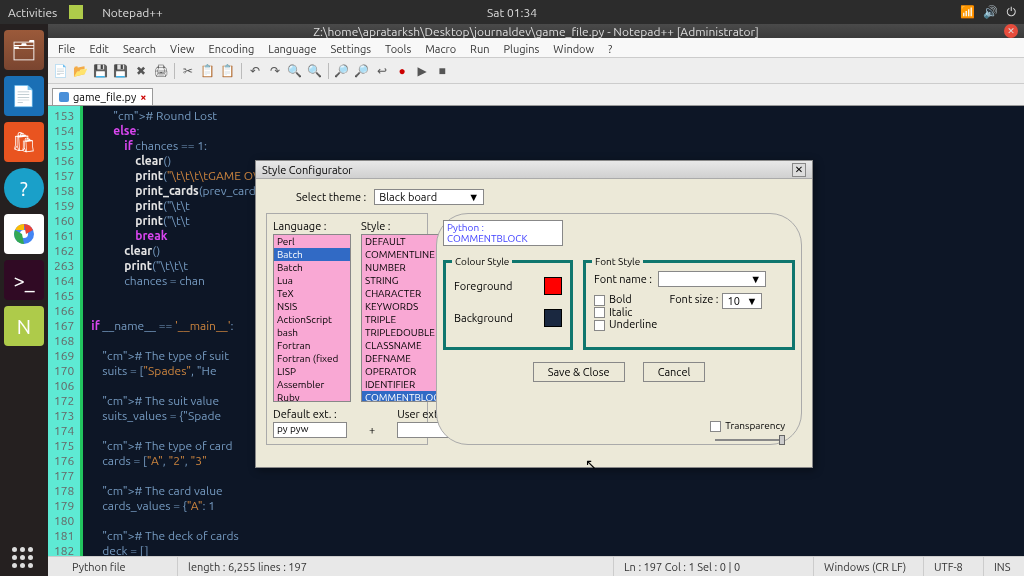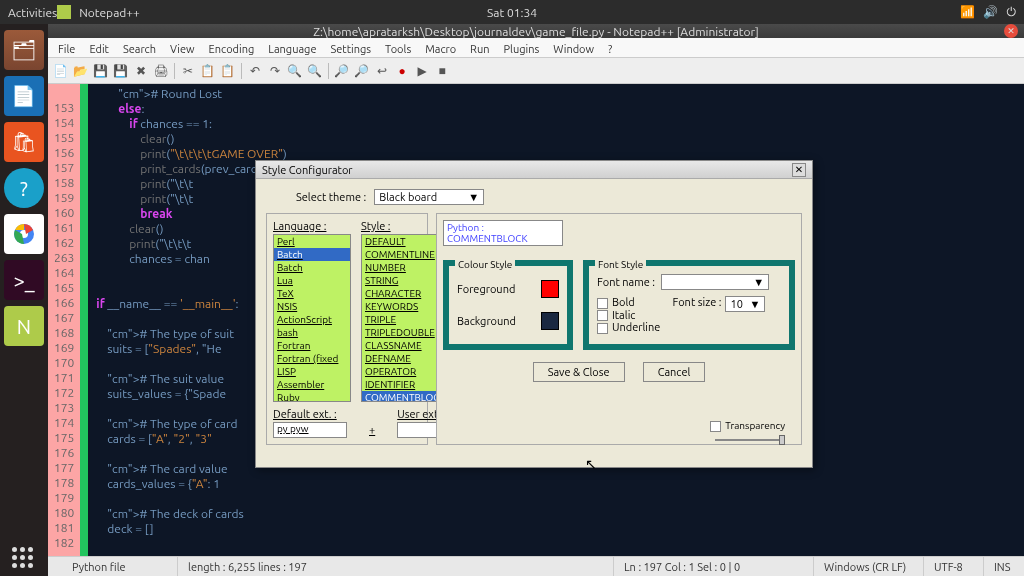--- a/index.html
+++ b/index.html
@@ -16,62 +16,62 @@
 .titlebar { height:14px; background:linear-gradient(#4a4a4a,#3a3a3a); color:#ddd; display:flex; align-items:center; justify-content:center; font-size:12px; position:relative; }
 .titlebar .close{position:absolute;right:6px;width:14px;height:14px;border-radius:50%;background:#e74c3c;display:flex;align-items:center;justify-content:center;font-size:9px;}
 .menubar { height:20px; background:#f8f8f8; border-bottom:1px solid #ccc; display:flex; align-items:flex-end; padding:0 4px; gap:2px; color:#333; }
 .menubar span{padding:2px 6px;}
 .toolbar { height:26px; background:#eee; border-bottom:1px solid #ccc; display:flex; align-items:center; padding:0 4px; gap:2px; }
 .tbtn{width:18px;height:18px;display:flex;align-items:center;justify-content:center;font-size:12px;color:#555;}
 .tabs { height:22px; background:#f0f0f0; display:flex; align-items:end; padding-left:4px; border-bottom:1px solid #999; }
 .tab { background:#fff; border:1px solid #999; border-bottom:none; padding:2px 6px; font-size:11px; display:flex; align-items:center; gap:4px; }
 .tab-close{color:#c00;font-weight:bold;}
 .editor { flex:1; background:#0d1626; color:#759ac0; font-family:Consolas,monospace; font-size:12px; display:flex; overflow:hidden; }
-.gutter { background:#fca5a5; color:#666; text-align:right; padding:16px 6px; line-height:15px; border-right:8px solid #22c55e; }
+.gutter { background:#5eead4; color:#666; text-align:right; padding:2px 6px; line-height:15px; border-right:3px solid #22c55e; }
 .gutter div{height:15px;}
 .code { padding:2px 8px; line-height:15px; white-space:pre; }
-.kw{color:#d946ef;font-weight:bold;} .str{color:#cc843e;} .fn{color:#737373;}
+.kw{color:#d946ef;font-weight:bold;} .str{color:#cc843e;} .fn{color:#e5e5e5;font-weight:bold;}
 .statusbar { height:20px; background:#e8e8e8; border-top:1px solid #ccc; display:flex; align-items:center; font-size:11px; color:#333; }
 .statusbar .sb-cell{padding:0 10px;border-right:1px solid #ccc;height:100%;display:flex;align-items:center;}
 .dialog { position:absolute; left:255px; top:160px; width:558px; height:308px; background:#ece9d8; border:1px solid #888; box-shadow:2px 2px 8px rgba(0,0,0,.4); font-size:11px; color:#000; }
 .dialog-title{height:18px;background:linear-gradient(#e8e8e8,#d0d0d0);border-bottom:1px solid #aaa;padding:2px 6px;font-size:11px;display:flex;align-items:center;}
 .dialog-title .dx{margin-left:auto;width:14px;height:14px;border:1px solid #888;background:#ddd;display:flex;align-items:center;justify-content:center;font-size:10px;}
 .dialog-body{padding:6px 10px;}
 .theme-row{display:flex;align-items:center;gap:8px;margin:4px 0 8px 30px;}
 .dropdown{border:1px solid #888;background:#fff;padding:1px 4px;width:110px;display:flex;justify-content:space-between;align-items:center;}
 .panels{display:flex;gap:8px;}
 .panel{border:1px solid #aaa;padding:6px;background:#ece9d8;}
-.panel.left{width:162px;text-decoration:underline;} .panel.right{flex:1;}
+.panel.left{width:162px;} .panel.right{flex:1;}
 .lbl{font-size:11px;margin-bottom:2px;display:block;}
-.listbox{border:1px solid #888;background:#bef264;height:168px;overflow:hidden;font-size:10px;}
+.listbox{border:1px solid #888;background:#f9a8d4;height:168px;overflow:hidden;font-size:10px;}
 .listbox.lang{width:78px;} .listbox.style{width:88px;}
 .listbox div{padding:0 3px;line-height:13px;}
 .li-sel{background:#316ac5;color:#fff;}
 .ext-row{display:flex;gap:22px;margin-top:6px;}
 .ext-input{border:1px solid #888;background:#fff;width:74px;height:16px;padding:0 3px;font-size:10px;}
 .breadcrumb{border:1px solid #888;background:#fff;width:120px;padding:1px 3px;color:#4040ff;font-size:10px;}
-.fieldset{border:6px solid #0f766e;padding:8px;margin-top:6px;position:relative;}
+.fieldset{border:3px solid #0f766e;padding:8px;margin-top:6px;position:relative;}
 .fieldset .legend{position:absolute;top:-7px;left:6px;background:#ece9d8;padding:0 3px;font-size:10px;}
 .swatch{width:18px;height:18px;border:1px solid #000;display:inline-block;vertical-align:middle;}
 .swatch.fg{background:#f00;} .swatch.bg{background:#1a2840;}
 .cbx{width:11px;height:11px;border:1px solid #888;background:#fff;display:inline-block;vertical-align:middle;margin-right:4px;}
 .dlg-btns{display:flex;justify-content:center;gap:18px;margin-top:12px;}
 .dlg-btn{border:1px solid #888;background:#ece9d8;padding:3px 14px;font-size:11px;}
 .trans{position:absolute;right:16px;bottom:12px;font-size:10px;}
 .slider{position:absolute;right:16px;bottom:0px;width:70px;height:8px;}
 .slider-track{height:2px;background:#888;margin-top:3px;}
 .slider-thumb{position:absolute;right:0;top:-1px;width:6px;height:10px;background:#ccc;border:1px solid #666;}
 .cursor{position:absolute;left:585px;top:456px;font-size:14px;color:#000;pointer-events:none;}
 </style>
 </head>
 <body>
 
 <div class="topbar">
   <span>Activities</span>
-  <span style="margin-left:0;display:flex;align-items:center;gap:8px;">
+  <span style="margin-left:12px;display:flex;align-items:center;gap:19px;">
     <span style="width:14px;height:14px;background:#aecb4a;display:inline-block;"></span>
     <span>Notepad++</span>
   </span>
   <span class="center">Sat 01:34</span>
   <div class="right">
     <span>📶</span>
     <span>🔊</span>
     <span>⏻</span>
   </div>
 </div>
@@ -142,41 +142,48 @@
     <span class="tbtn">🔍</span>
     <span class="tbtn">🔍</span>
     <span style="width:1px;height:16px;background:#bbb;margin:0 2px;"></span>
     <span class="tbtn">🔎</span>
     <span class="tbtn">🔎</span>
     <span class="tbtn">↩</span>
     <span class="tbtn" style="color:#c00;">●</span>
     <span class="tbtn">▶</span>
     <span class="tbtn">■</span>
   </div>
+  <div class="tabs">
+    <div class="tab">
+      <span style="width:10px;height:10px;background:#4a90d9;border-radius:2px;"></span>
+      <span>game_file.py</span>
+      <span class="tab-close">×</span>
+    </div>
+  </div>
   <div class="editor">
     <div class="gutter" id="gutter">
         <div>153</div>
         <div>154</div>
         <div>155</div>
         <div>156</div>
         <div>157</div>
         <div>158</div>
         <div>159</div>
         <div>160</div>
         <div>161</div>
         <div>162</div>
         <div>263</div>
         <div>164</div>
         <div>165</div>
         <div>166</div>
         <div>167</div>
         <div>168</div>
         <div>169</div>
         <div>170</div>
-        <div>171</div>
+        <div>106</div>
         <div>172</div>
         <div>173</div>
         <div>174</div>
         <div>175</div>
         <div>176</div>
         <div>177</div>
         <div>178</div>
         <div>179</div>
         <div>180</div>
         <div>181</div>
@@ -252,21 +259,21 @@
             <span class="lbl">Default ext. :</span>
             <div class="ext-input">py pyw</div>
           </div>
           <span style="align-self:flex-end;margin-bottom:2px;">+</span>
           <div>
             <span class="lbl">User ext. :</span>
             <div class="ext-input"></div>
           </div>
         </div>
       </div>
-      <div class="panel right" style="position:relative;">
+      <div class="panel right" style="position:relative;border-radius:32px;">
         <div class="breadcrumb">Python : COMMENTBLOCK</div>
         <div style="display:flex;gap:10px;margin-top:8px;">
           <div class="fieldset" style="width:130px;height:90px;">
             <span class="legend">Colour Style</span>
             <div style="display:flex;align-items:center;justify-content:space-between;margin:6px 0 14px;">
               <span>Foreground</span>
               <span class="swatch fg"></span>
             </div>
             <div style="display:flex;align-items:center;justify-content:space-between;">
               <span>Background</span>

